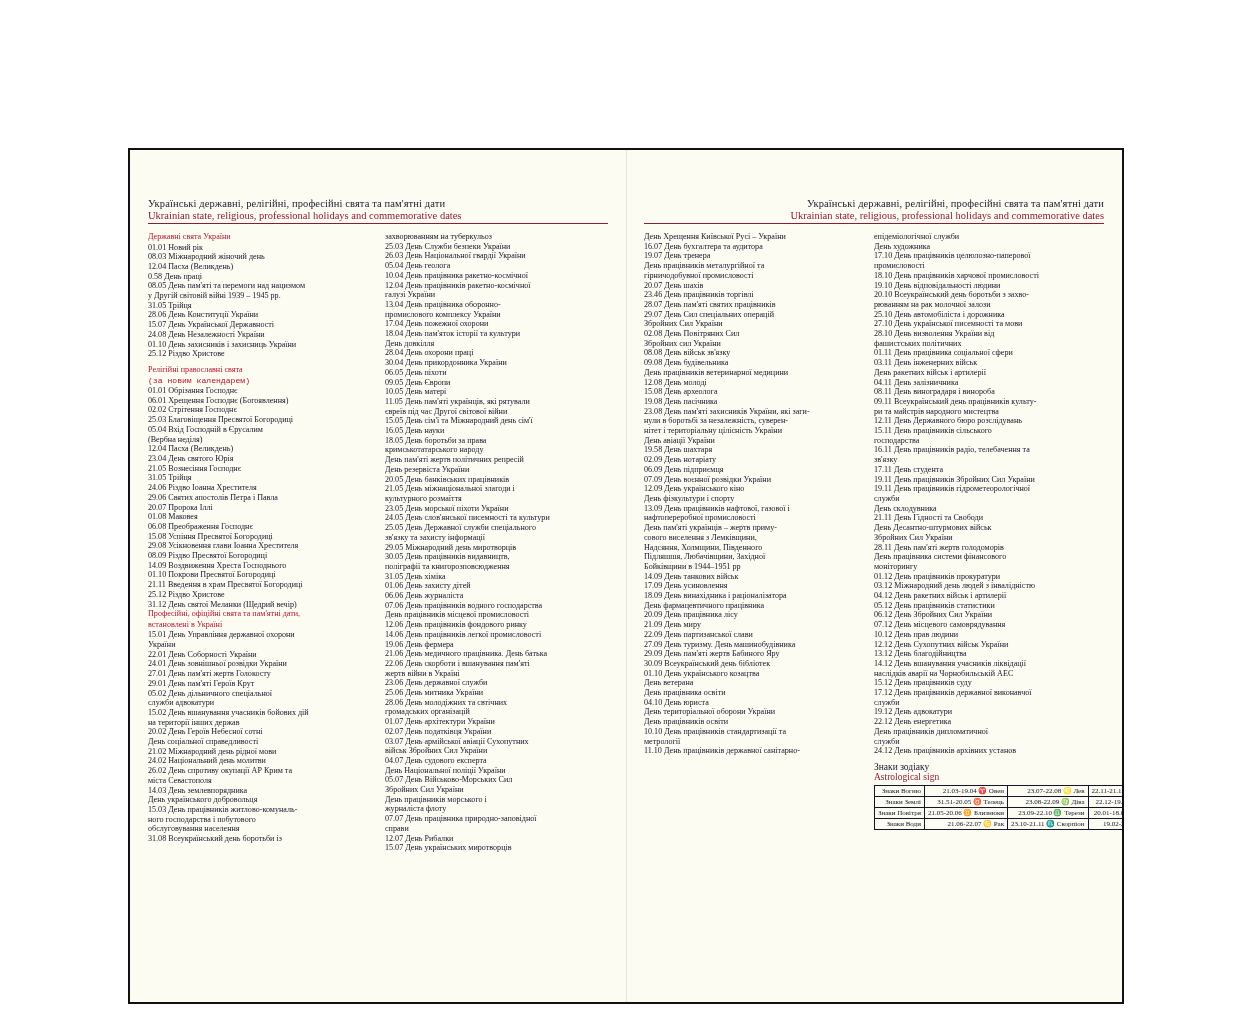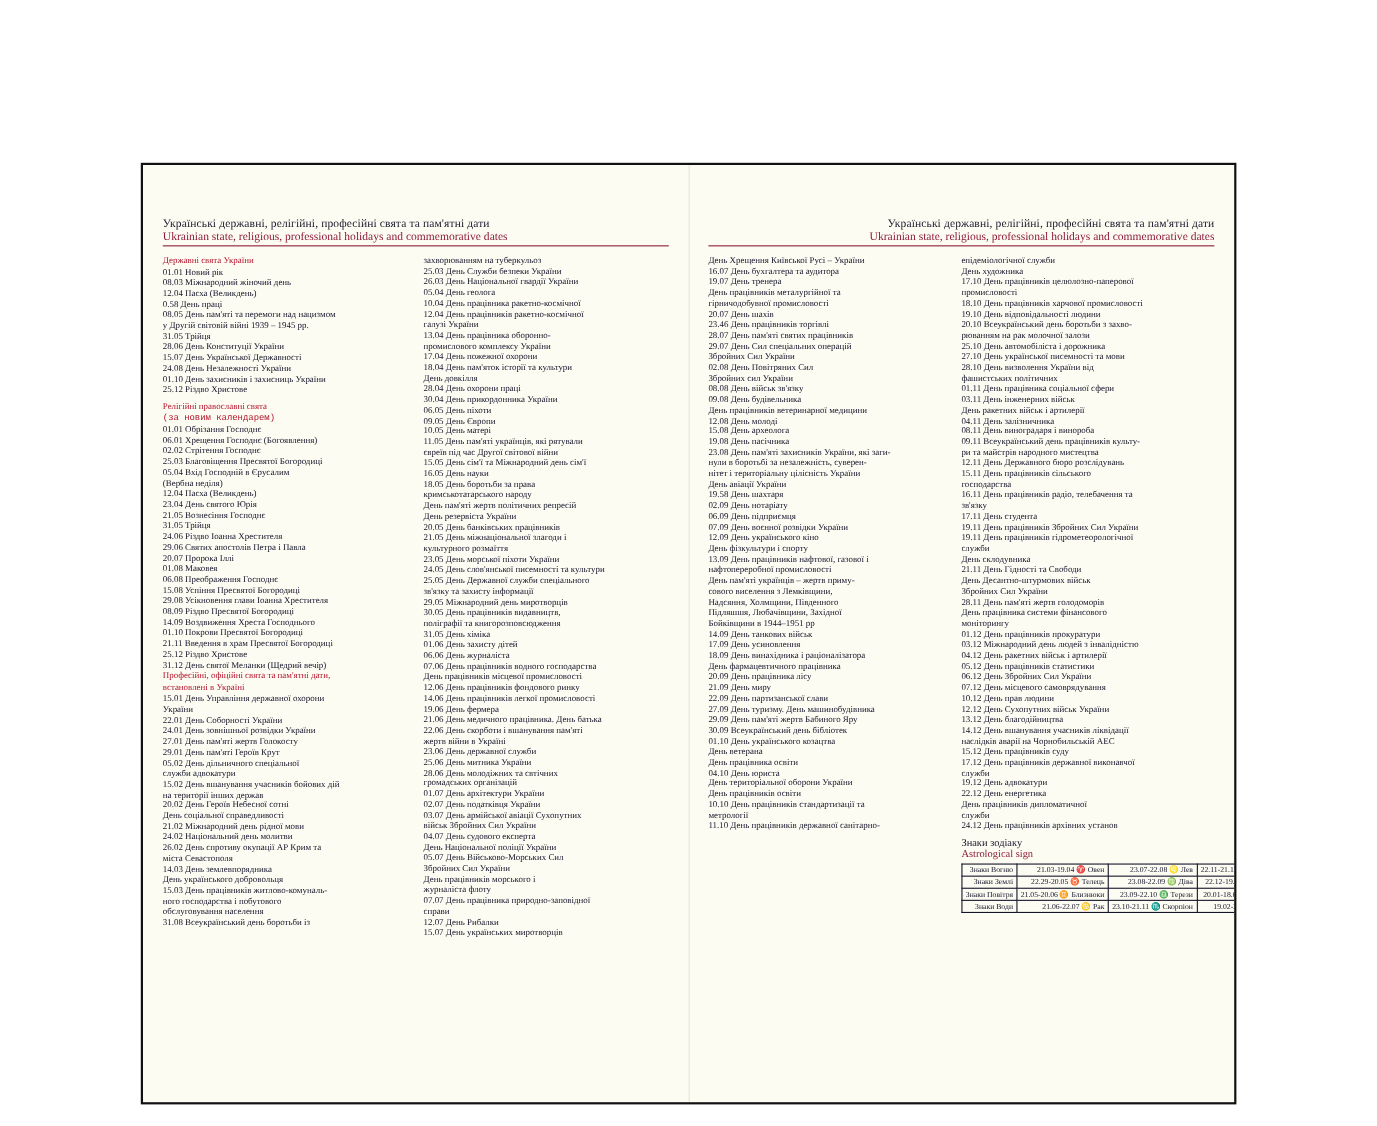--- a/index.html
+++ b/index.html
@@ -312,21 +312,21 @@
         <table class="zod">
           <tbody id="zodbody">
               <tr>
                 <td>Знаки Вогню</td>
                 <td>21.03-19.04 ♈ Овен</td>
                 <td>23.07-22.08 ♌ Лев</td>
                 <td>22.11-21.12 ♐ Стрілець</td>
               </tr>
               <tr>
                 <td>Знаки Землі</td>
-                <td>22.29-20.05 ♉ Телець</td>
+                <td>31.51-20.05 ♉ Телець</td>
                 <td>23.08-22.09 ♍ Діва</td>
                 <td>22.12-19.01 ♑ Козоріг</td>
               </tr>
               <tr>
                 <td>Знаки Повітря</td>
                 <td>21.05-20.06 ♊ Близнюки</td>
                 <td>23.09-22.10 ♎ Терези</td>
                 <td>20.01-18.02 ♒ Водолій</td>
               </tr>
               <tr>

